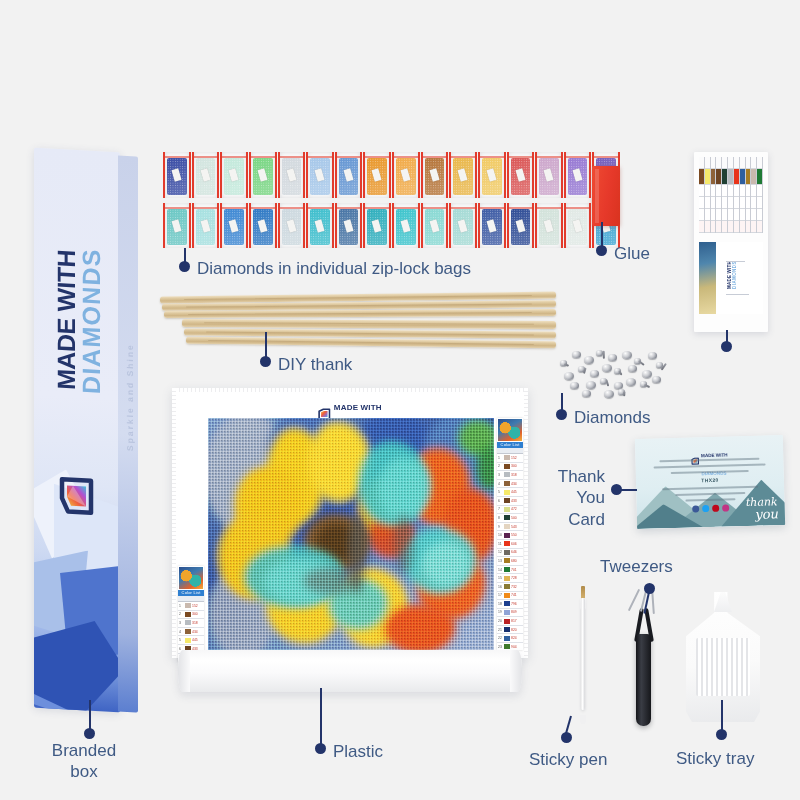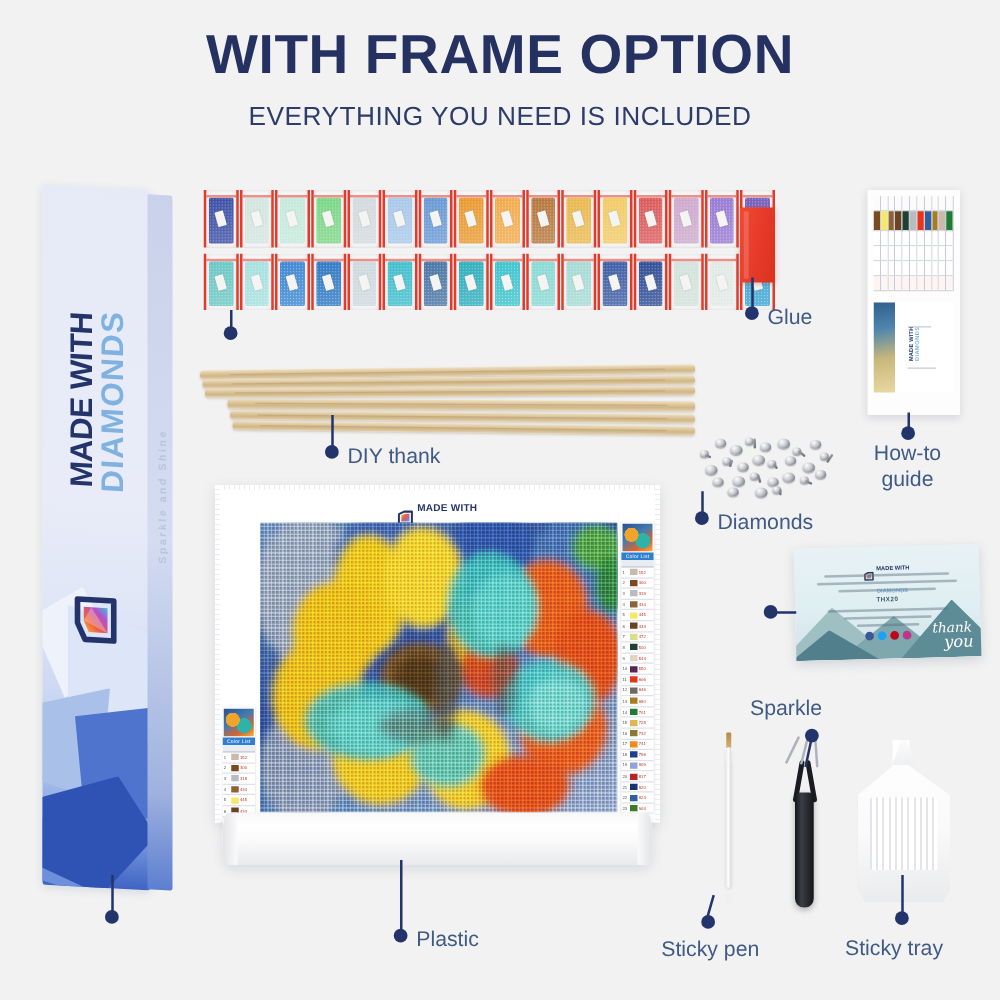--- a/index.html
+++ b/index.html
@@ -281,22 +281,20 @@
 
   
   .mark{position:relative;display:inline-block;}
   .mark svg{display:block;}
 </style>
 </head>
 <body>
 
 <div class="stage">
 
-  <div class="title">WITH FRAME OPTION</div>
-  <div class="subtitle">EVERYTHING YOU NEED IS INCLUDED</div>
 
   <div class="box-wrap">
     <div class="box-face">
       <div class="facet f1"></div>
       <div class="facet f2"></div>
       <div class="facet f3"></div>
       <div class="facet f6"></div>
       <div class="facet f4"></div>
       <div class="facet f7"></div>
       <div class="facet f5"></div>
@@ -321,20 +319,24 @@
           <path d="M10 28 L19 9 L30 15 Z" fill="rgba(255,255,255,.28)"></path>
         </svg>
       </div>
     </div>
     <div class="box-side">
       <div class="box-side-text">Sparkle and Shine</div>
     </div>
   </div>
   <div class="lead" style="left:89px;top:700px;width:1.5px;height:32px;"></div>
   <div class="dot" style="left:84px;top:728px;"></div>
+  <div class="label two-line" style="left:29px;top:740px;width:110px;">
+    <span>Branded</span><br>
+    <span>box</span>
+  </div>
 
   <div class="bags-row" id="bagsTop" style="left:163px;top:152px;height:46px;">
       <div class="bag" style="width: 23.625px; height: 46px;">
         <div class="beads" style="background: radial-gradient(circle, rgba(255, 255, 255, 0.45) 0.7px, transparent 0.8px) 0% 0% / 2.4px 2.4px, linear-gradient(160deg, rgb(43, 63, 158), rgba(43, 63, 158, 0.8)) 0% 0% / 100% 100%;"></div>
         <div class="zipline"></div>
         <div class="tag"></div>
       </div>
       <div class="bag" style="width: 23.625px; height: 46px;">
         <div class="beads" style="background: radial-gradient(circle, rgba(255, 255, 255, 0.45) 0.7px, transparent 0.8px) 0% 0% / 2.4px 2.4px, linear-gradient(160deg, rgb(207, 227, 221), rgba(207, 227, 221, 0.8)) 0% 0% / 100% 100%;"></div>
         <div class="zipline"></div>
@@ -489,20 +491,21 @@
       </div>
       <div class="bag" style="width: 23.625px; height: 45px;">
         <div class="beads" style="background: radial-gradient(circle, rgba(255, 255, 255, 0.45) 0.7px, transparent 0.8px) 0% 0% / 2.4px 2.4px, linear-gradient(160deg, rgb(47, 159, 208), rgba(47, 159, 208, 0.8)) 0% 0% / 100% 100%;"></div>
         <div class="zipline"></div>
         <div class="tag"></div>
       </div>
     </div>
 
   <div class="lead" style="left:184px;top:248px;width:1.5px;height:17px;"></div>
   <div class="dot" style="left:179px;top:261px;"></div>
+  <div class="label" style="left:197px;top:258px;">Diamonds in individual zip-lock bags</div>
 
   <div class="glue"></div>
   <div class="lead" style="left:601px;top:222px;width:1.5px;height:26px;"></div>
   <div class="dot" style="left:596px;top:245px;"></div>
   <div class="label" style="left:614px;top:243px;">Glue</div>
 
   <div class="guide">
     <div class="guide-table" id="guideTable">
         <div class="gt-col">
           <div class="gt-cell" style="background: rgb(251, 251, 252);"></div>
@@ -598,24 +601,20 @@
       <div class="guide-logo">
         <div class="gl-m">MADE WITH</div>
         <div class="gl-d">DIAMONDS</div>
       </div>
       <div class="guide-line" style="left:42%;top:26%;width:30%;"></div>
       <div class="guide-line" style="left:42%;top:72%;width:36%;"></div>
     </div>
   </div>
   <div class="lead" style="left:726px;top:330px;width:1.5px;height:14px;"></div>
   <div class="dot" style="left:721px;top:341px;"></div>
-  <div class="label two-line" style="left:676px;top:352px;width:100px;">
-    <span>How-to</span><br>
-    <span>guide</span>
-  </div>
 
   <div class="frame-bars" id="frameBars">
       <div class="bar" style="left: 2px; top: 0px; width: 396px; height: 7px; transform: rotate(-0.7deg);"></div>
       <div class="bar" style="left: 4px; top: 8px; width: 394px; height: 7px; transform: rotate(-0.5deg);"></div>
       <div class="bar" style="left: 6px; top: 16px; width: 392px; height: 7px; transform: rotate(-0.3deg);"></div>
       <div class="bar" style="left: 24px; top: 26px; width: 374px; height: 8px; transform: rotate(0.3deg);"></div>
       <div class="bar" style="left: 26px; top: 36px; width: 372px; height: 7px; transform: rotate(0.5deg);"></div>
       <div class="bar" style="left: 28px; top: 45px; width: 370px; height: 7px; transform: rotate(0.7deg);"></div>
     </div>
   <div class="lead" style="left:265px;top:332px;width:1.5px;height:28px;"></div>
@@ -933,32 +932,36 @@
         <div class="soc" style="background: rgb(189, 8, 28);"></div>
         <div class="soc" style="background: rgb(193, 53, 132);"></div>
       </div>
     <div class="ty">
       <div class="t1">thank</div>
       <div class="t2">you</div>
     </div>
   </div>
   <div class="lead" style="left:621px;top:489px;width:16px;height:1.5px;"></div>
   <div class="dot" style="left:611px;top:484px;"></div>
+  <div class="label two-line" style="left:533px;top:466px;width:72px;text-align:right;">
+    <span>Thank You</span><br>
+    <span>Card</span>
+  </div>
 
   <div class="tweez">
     <div class="tw-arm" style="left:13px;top:30px;height:34px;transform:rotate(10deg);"></div>
     <div class="tw-arm" style="left:23px;top:30px;height:34px;transform:rotate(-10deg);"></div>
     <div class="tw-tip" style="left:9px;top:10px;height:24px;transform:rotate(26deg);"></div>
     <div class="tw-tip" style="left:19px;top:8px;height:26px;transform:rotate(14deg);"></div>
     <div class="tw-tip" style="left:28px;top:12px;height:24px;transform:rotate(-4deg);"></div>
     <div class="tw-handle"></div>
   </div>
   <div class="lead" style="left:648px;top:592px;width:1.5px;height:22px;transform:rotate(12deg);transform-origin:top;"></div>
   <div class="dot" style="left:644px;top:583px;"></div>
-  <div class="label" style="left:600px;top:556px;">Sparkle</div>
+  <div class="label" style="left:600px;top:556px;">Tweezers</div>
 
   <div class="pen">
     <div class="pen-tip"></div>
     <div class="pen-neck"></div>
     <div class="pen-body"></div>
     <div class="pen-end"></div>
   </div>
   <div class="lead" style="left:570px;top:716px;width:1.5px;height:18px;transform:rotate(16deg);transform-origin:top;"></div>
   <div class="dot" style="left:561px;top:732px;"></div>
   <div class="label" style="left:529px;top:749px;">Sticky pen</div>

